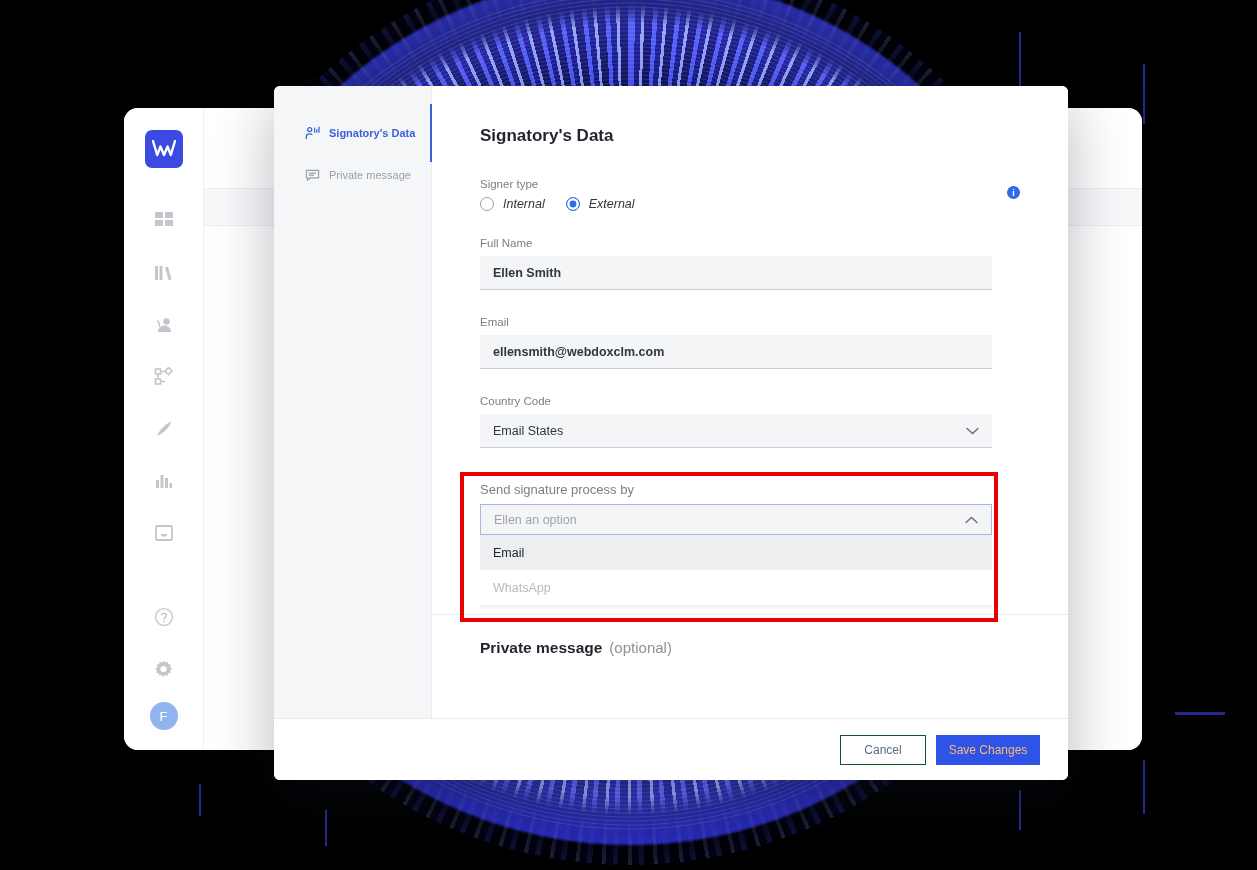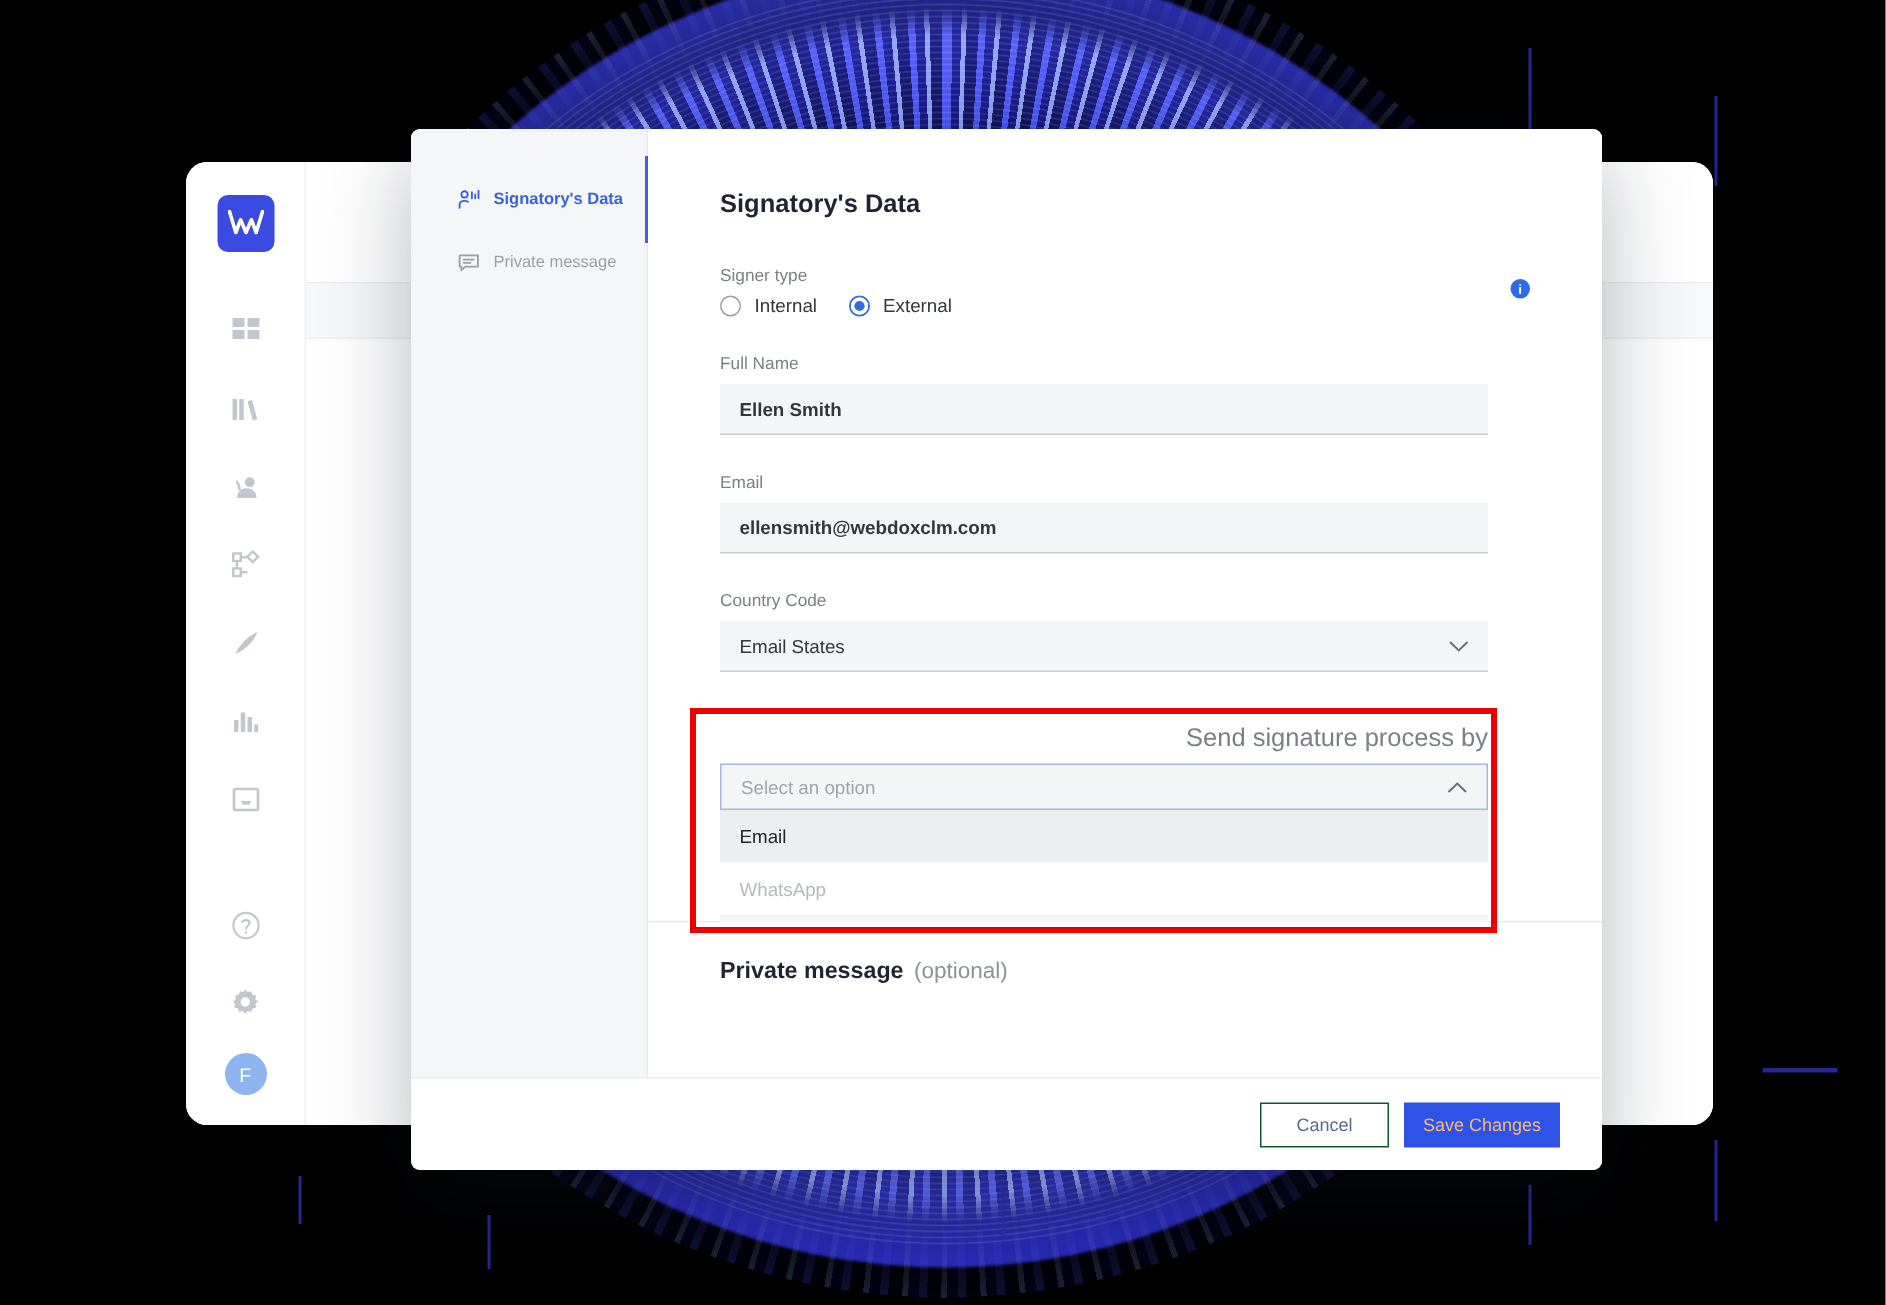--- a/index.html
+++ b/index.html
@@ -207,21 +207,21 @@
     width: 14px; height: 14px; border-radius: 50%;
     border: 1.6px solid #9aa0a6; background: #fff;
     flex: 0 0 14px;
     cursor: pointer;
   }
   .radio.on {
     border-color: #2f6ae8;
     background: #2f6ae8;
     box-shadow: inset 0 0 0 2.6px #ffffff;
   }
-  .radio-label { font-size: 12.5px; color: #31363f; margin-right: 12px; }
+  .radio-label { font-size: 12.5px; color: #31363f; margin-right: 12px; font-style: italic; }
 
   .field { margin-bottom: 21px; }
   .text-input {
     width: 512px; height: 34px;
     background: #f4f5f6;
     border: none; border-bottom: 1px solid #c9cdd2;
     padding: 0 13px;
     font-size: 12.5px; color: #31363f;
     font-family: "Liberation Sans", sans-serif;
     display: flex; align-items: center; font-weight: bold;
@@ -244,21 +244,21 @@
     width: 538px; height: 150px;
     border: 4px solid #ec0000;
     z-index: 5;
   }
   #dd-block {
     position: absolute;
     left: 48px; top: 396px;
     width: 512px;
     z-index: 6;
   }
-  #dd-label { font-size: 17px; color: #7b8088; margin-bottom: 7px; text-align: right; }
+  #dd-label { font-size: 13px; color: #7b8088; margin-bottom: 7px; }
   #dd-control {
     height: 31px;
     background: #f4f5f6;
     border: 1px solid #aab6e2;
     display: flex; align-items: center; justify-content: space-between;
     padding: 0 13px;
     font-size: 12.5px; color: #a0a4aa;
     cursor: pointer;
   }
   .dd-opt {
@@ -505,21 +505,21 @@
                 <path d="M1 1.4 L6.5 6.6 L12 1.4" stroke-linecap="round"></path>
               </svg>
           </span>
         </div>
       </div>
 
       <div id="highlight-box"></div>
       <div id="dd-block">
         <div id="dd-label">Send signature process by</div>
         <div id="dd-control">
-          <span>Select an option</span>
+          <span>Ellen an option</span>
           <span class="chev">
             <svg width="13" height="8" viewBox="0 0 13 8" fill="none" stroke="#6b7078" stroke-width="1.4">
                 <path d="M1 6.6 L6.5 1.4 L12 6.6" stroke-linecap="round"></path>
               </svg>
           </span>
         </div>
         <div class="dd-opt hover">Email</div>
         <div class="dd-opt muted">WhatsApp</div>
         <div id="dd-shadow"></div>
       </div>

